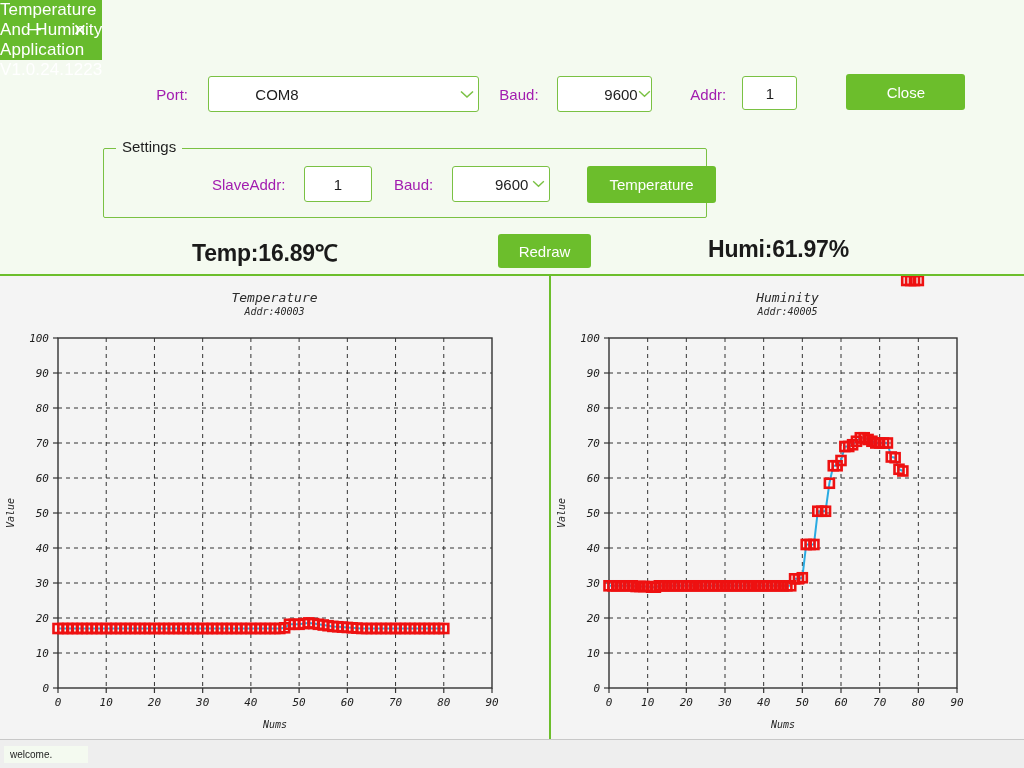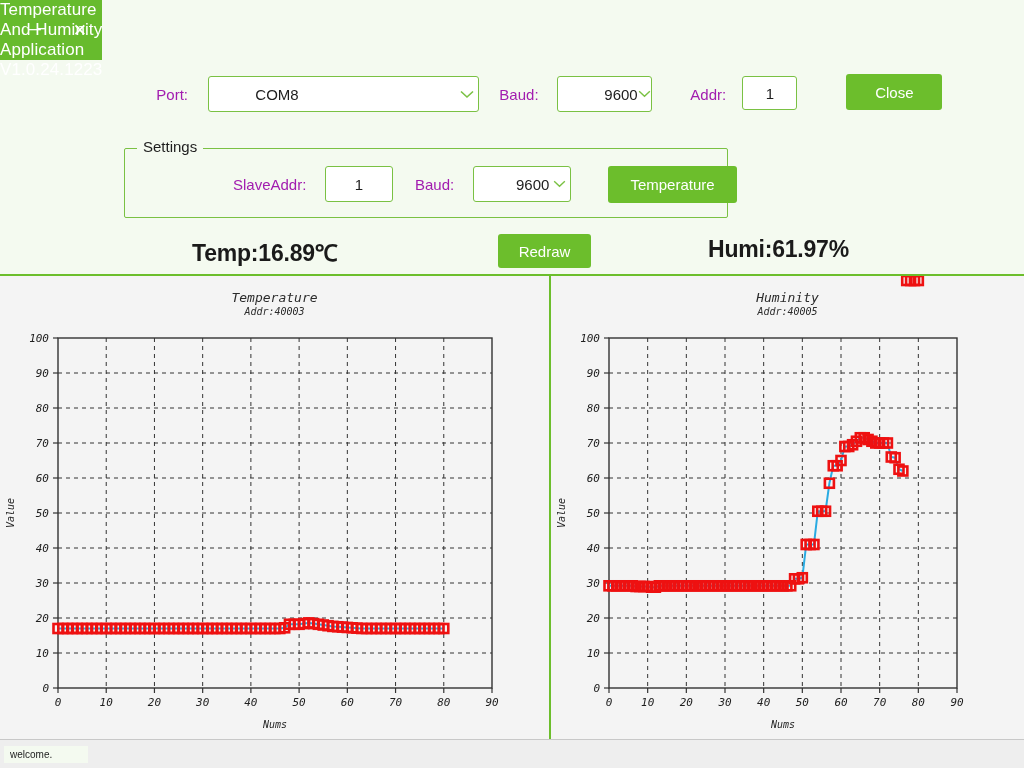--- a/index.html
+++ b/index.html
@@ -202,26 +202,26 @@
           </svg>
       </span>
     </div>
 
     <span class="lbl abs" style="left:588px; top:86px;">Addr:</span>
 
     <div class="inputbox abs" style="left:640px; top:76px; width:55px; height:34px; justify-content:center;">
       <span>1</span>
     </div>
 
-    <div class="btn-green abs" style="left:744px; top:74px; width:96px; height:36px;">
+    <div class="btn-green abs" style="left:744px; top:74px; width:119px; height:36px;">
       <span>Close</span>
     </div>
   </div>
 
-  <div class="groupbox" style="left:124px; top:148px; width:604px; height:70px;">
+  <div class="groupbox" style="left:103px; top:148px; width:604px; height:70px;">
     <span class="group-legend">Settings</span>
 
     <span class="lbl abs" style="left:108px; top:27px;">SlaveAddr:</span>
 
     <div class="inputbox abs" style="left:200px; top:17px; width:68px; height:36px; justify-content:center;">
       <span>1</span>
     </div>
 
     <span class="lbl abs" style="left:290px; top:27px;">Baud:</span>
 

